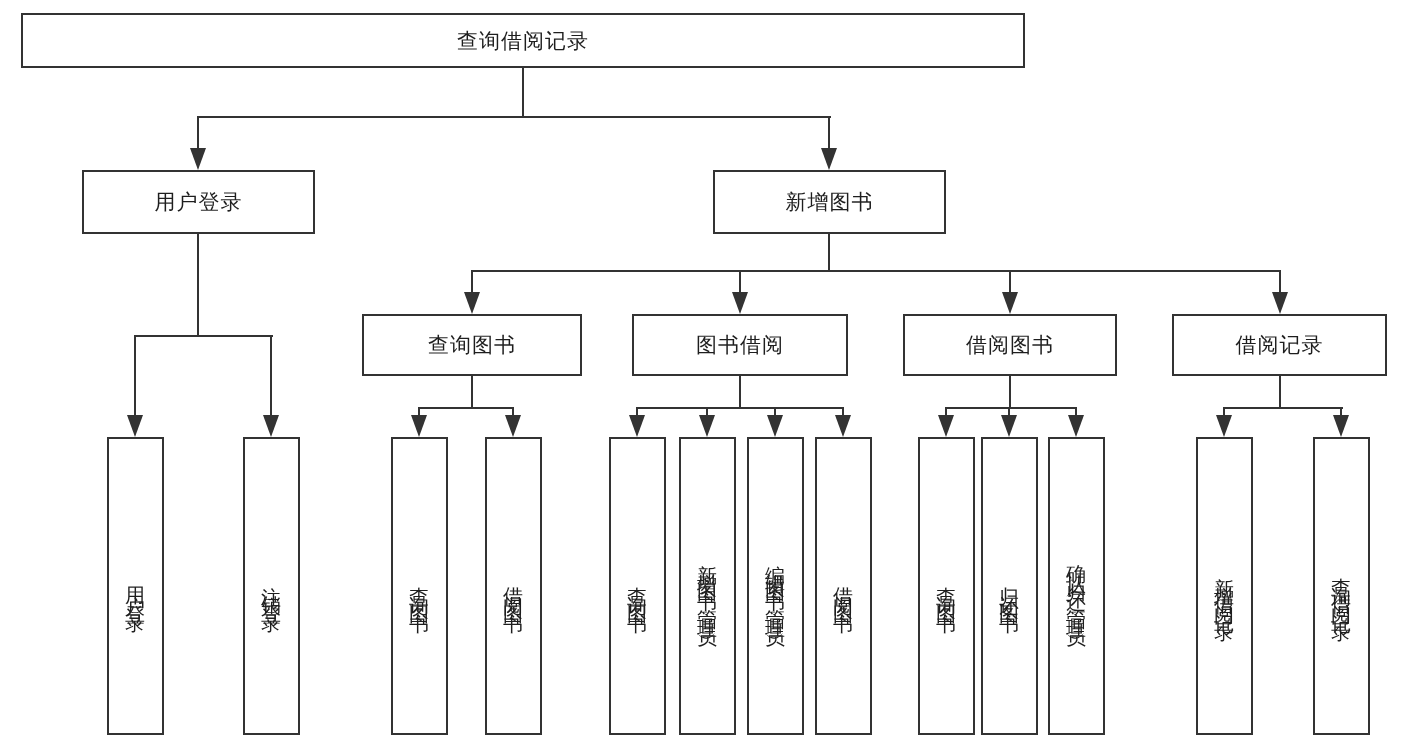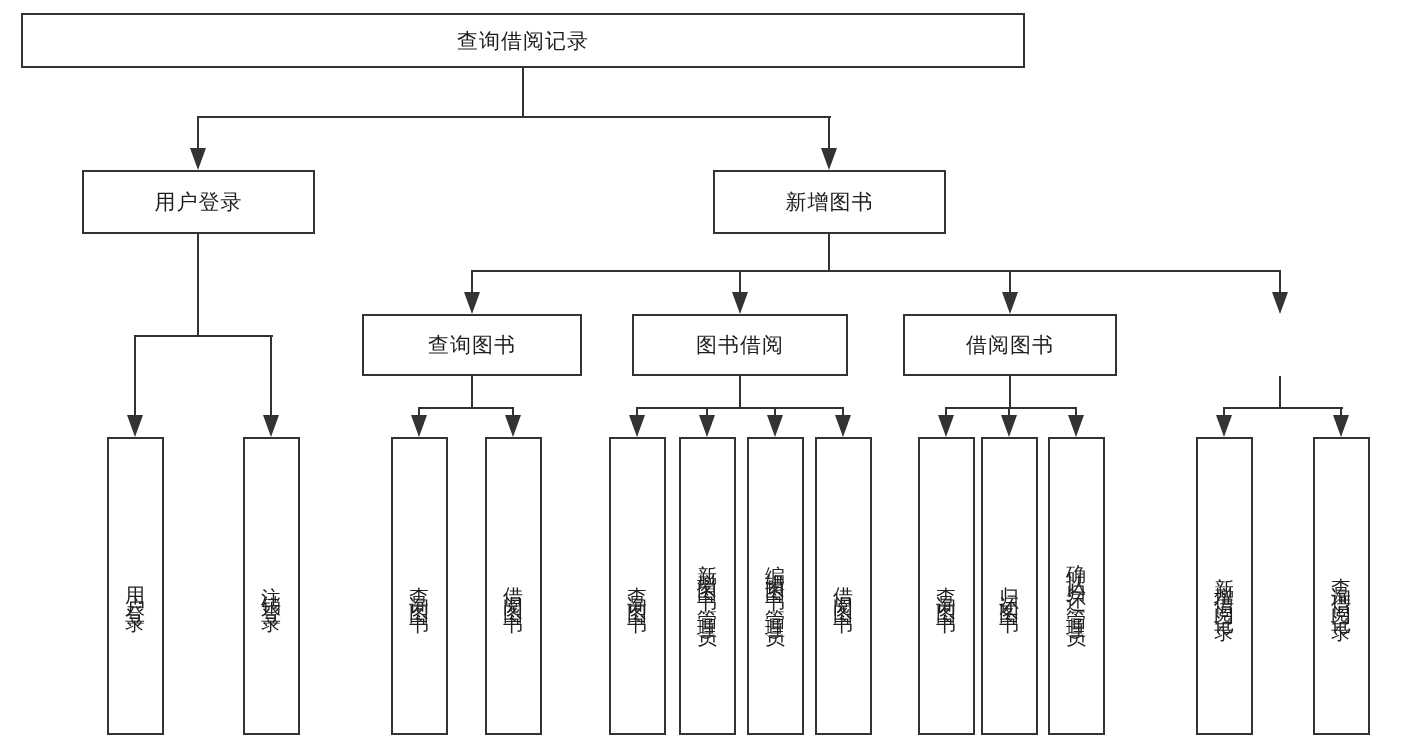--- a/index.html
+++ b/index.html
@@ -78,20 +78,23 @@
 
   <div class="box" style="left:362px;top:314px;width:220px;height:62px">
     <span class="lbl">查询图书</span>
   </div>
   <div class="box" style="left:632px;top:314px;width:216px;height:62px">
     <span class="lbl">图书借阅</span>
   </div>
   <div class="box" style="left:903px;top:314px;width:214px;height:62px">
     <span class="lbl">借阅图书</span>
   </div>
+  <div class="box" style="left:1172px;top:314px;width:215px;height:62px">
+    <span class="lbl">借阅记录</span>
+  </div>
 
   <div class="vline" style="left:471px;top:376px;height:31px"></div>
   <div class="hline" style="left:418px;top:407px;width:96px"></div>
   <div class="vline" style="left:418px;top:407px;height:10px"></div>
   <div class="vline" style="left:512px;top:407px;height:10px"></div>
   <div class="arrow" style="left:411px;top:415px"></div>
   <div class="arrow" style="left:505px;top:415px"></div>
 
   <div class="vline" style="left:739px;top:376px;height:31px"></div>
   <div class="hline" style="left:636px;top:407px;width:208px"></div>

